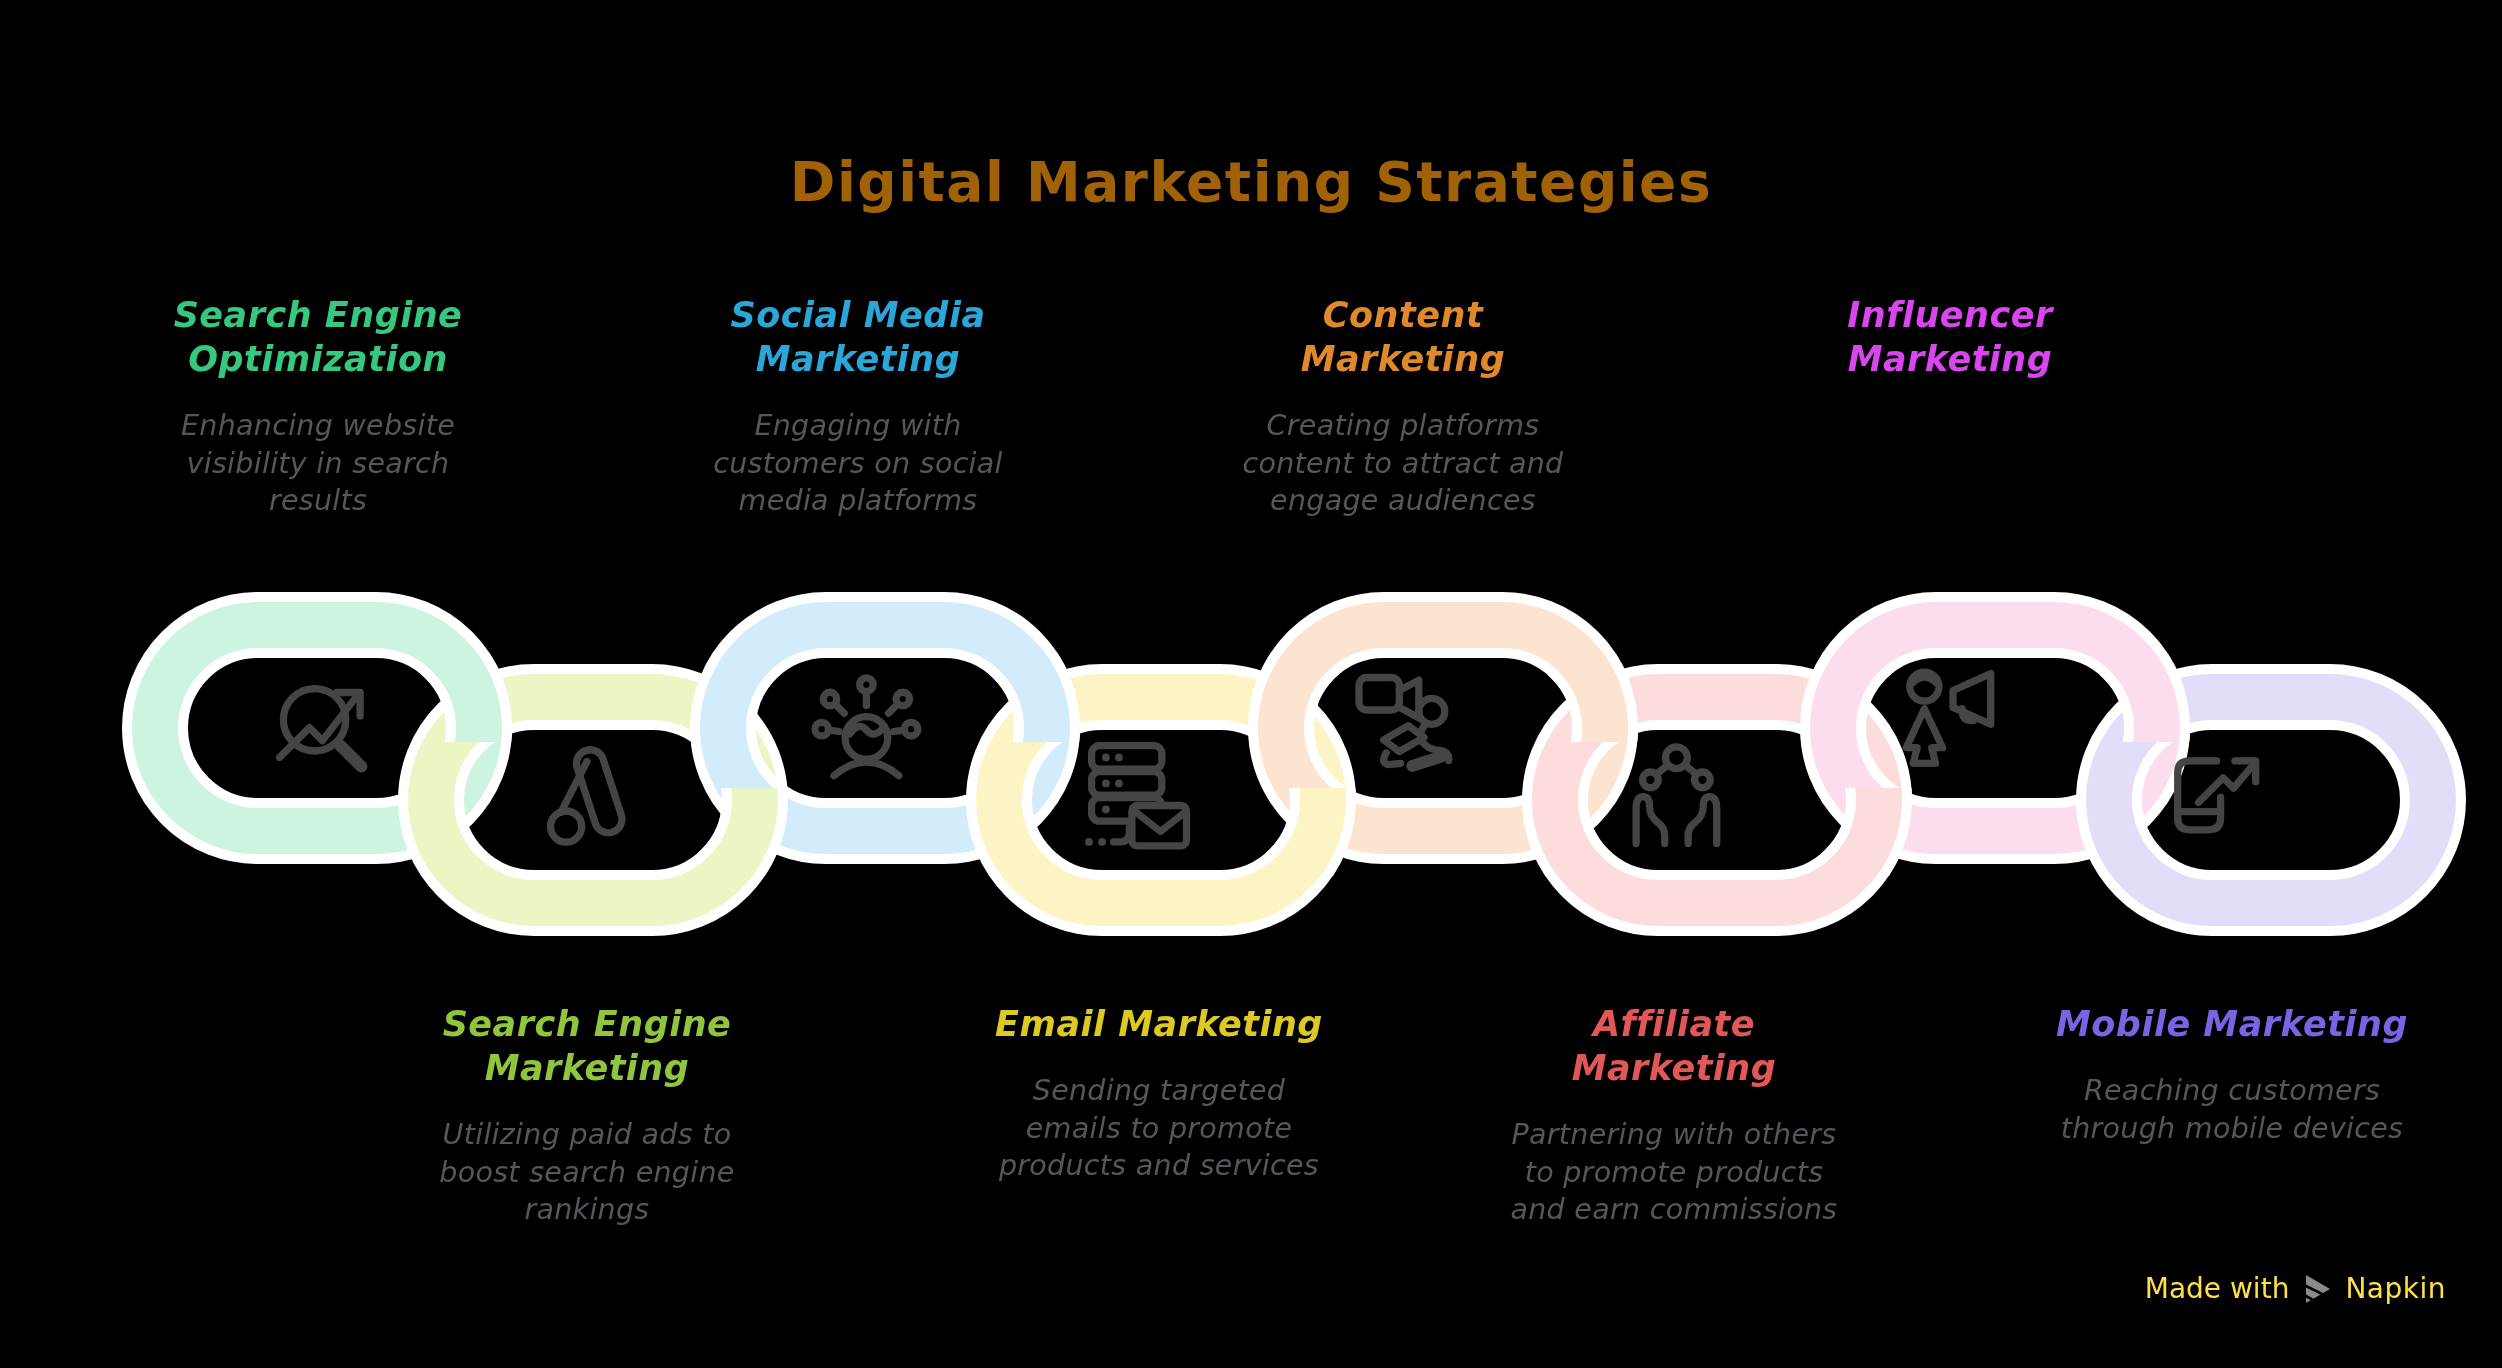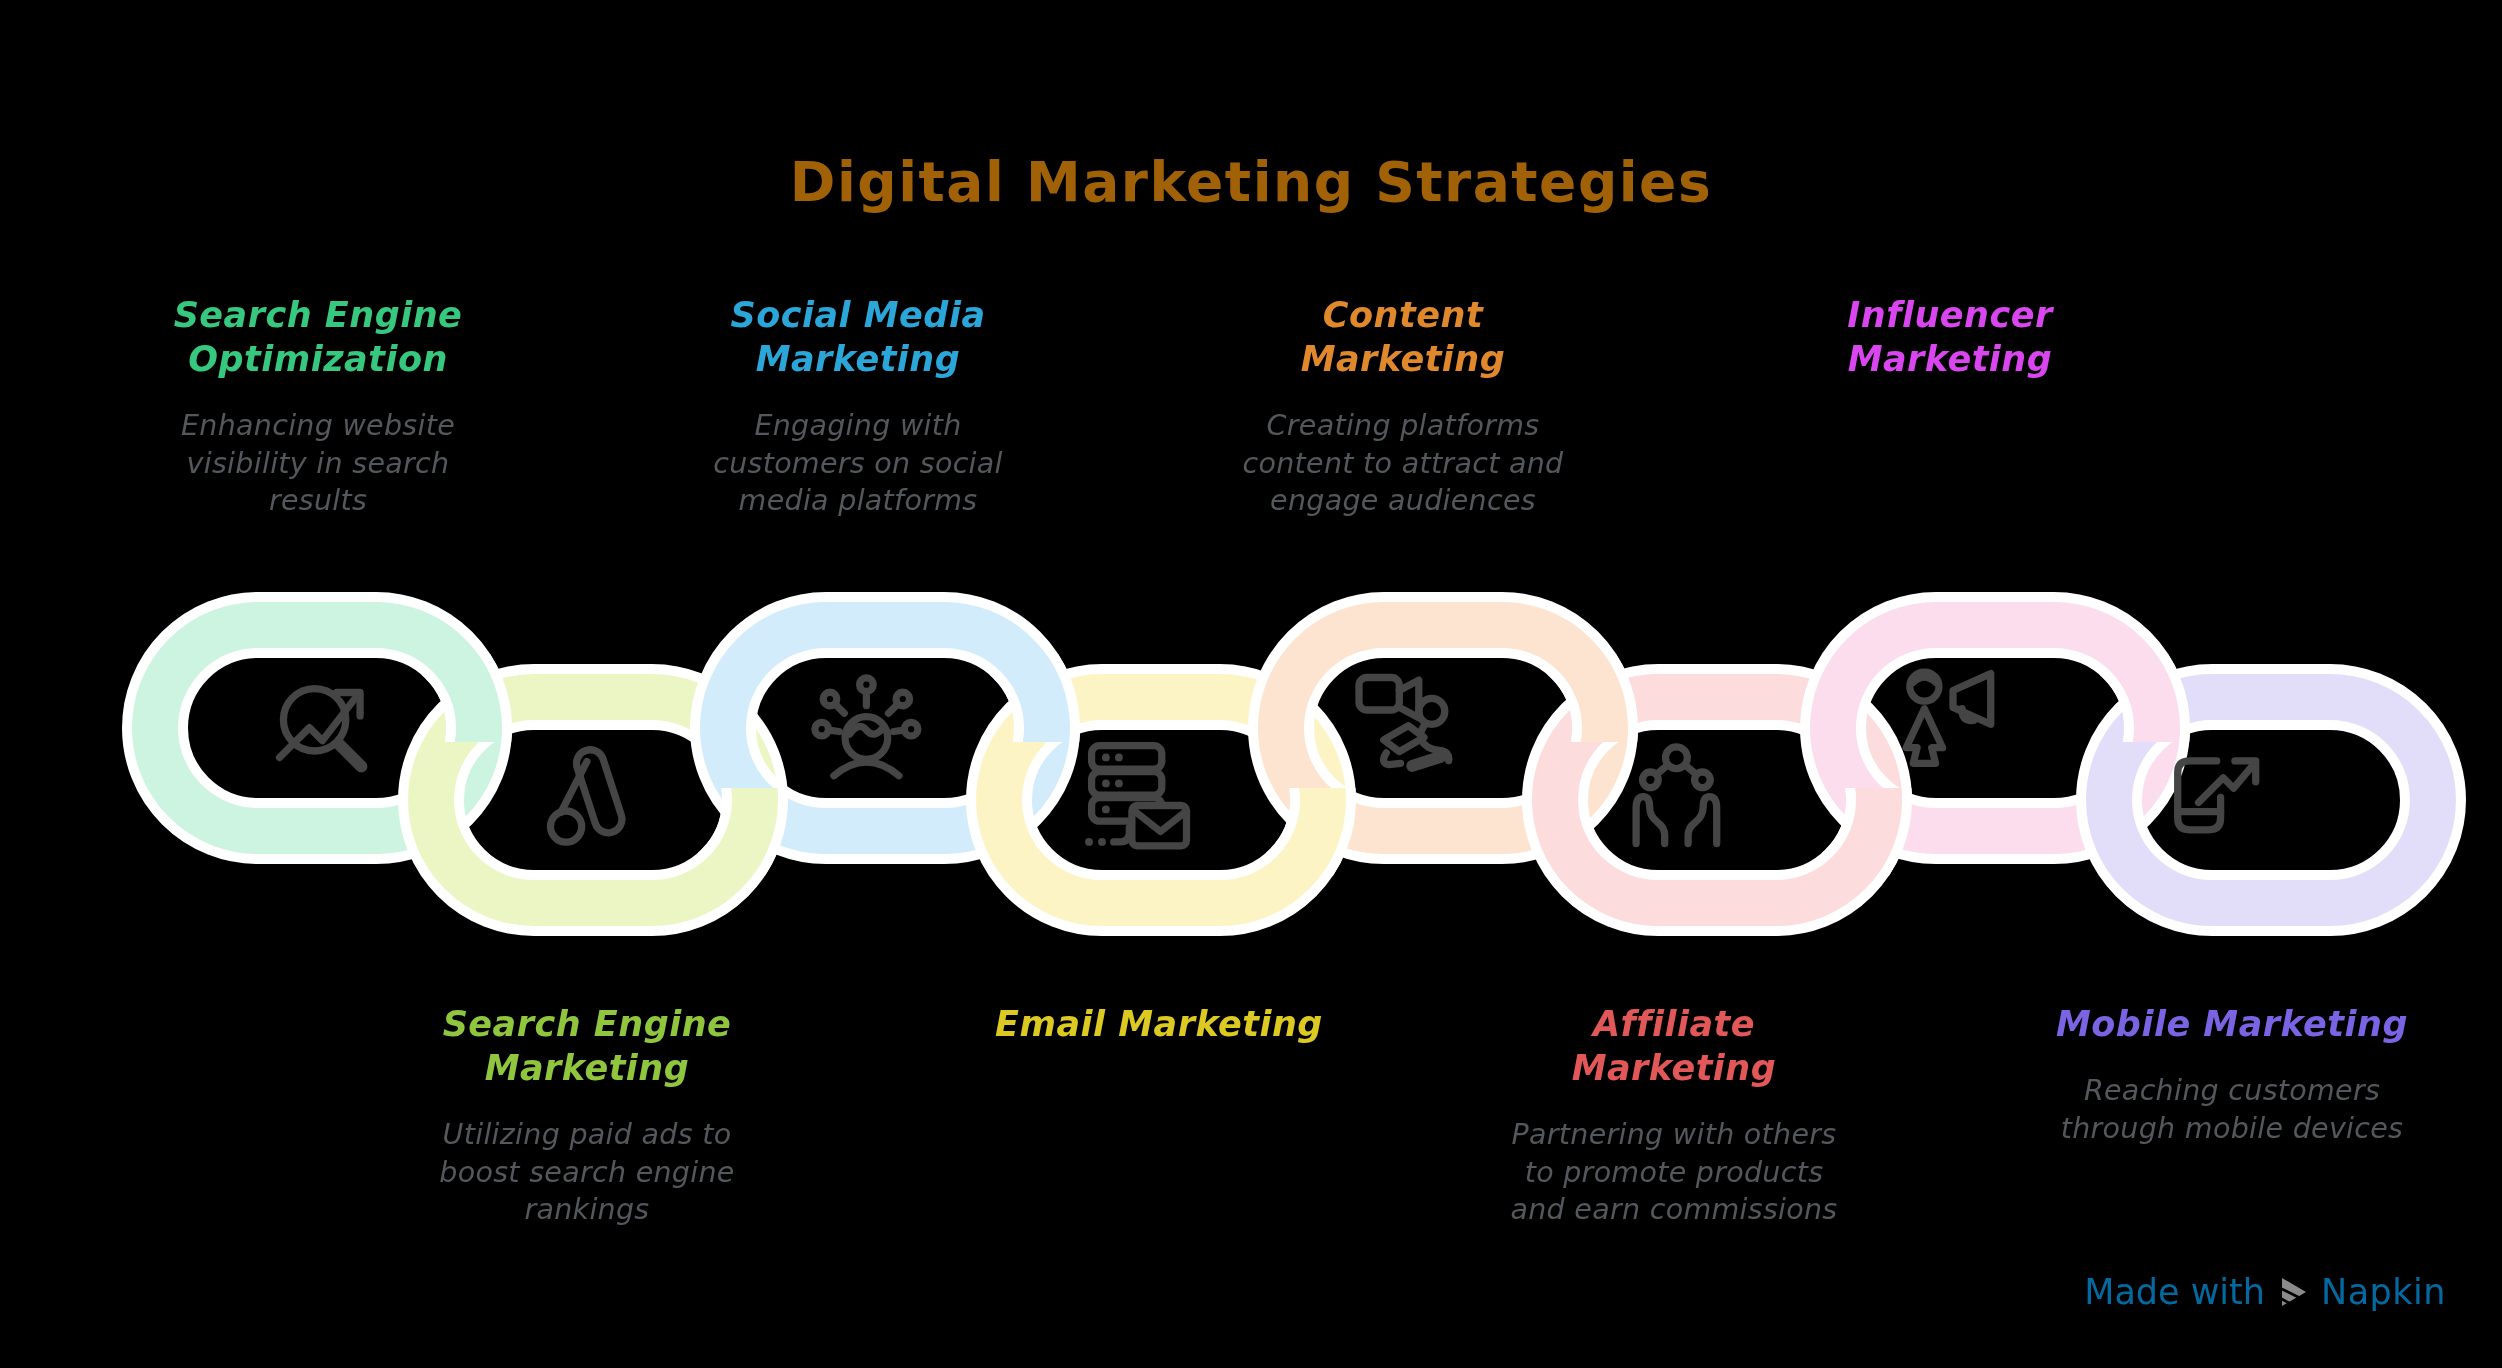--- a/index.html
+++ b/index.html
@@ -10,22 +10,22 @@
   .card{position:absolute;text-align:center;font-style:italic;}
   .card h2{margin:0;font-size:35px;font-weight:bold;line-height:1.26;letter-spacing:.5px;white-space:pre-line;}
   .card p{margin:26px auto 0;font-size:28.5px;line-height:1.32;color:#54575b;
           white-space:pre-line;letter-spacing:.3px;}
   .chain{position:absolute;left:0;top:0;}
   .ring-outline{fill:none;stroke:#ffffff;stroke-width:66;}
   .ring-band{fill:none;stroke-width:46;}
   .icon{stroke:#454545;fill:none;stroke-width:2.8;stroke-linecap:round;stroke-linejoin:round;}
   .icon .fill{fill:#454545;stroke:none;}
   .icon .bg{fill:#000000;}
-  .credit{position:absolute;right:56px;top:1272px;display:flex;align-items:center;gap:13px;
-          font-size:35px;color:#0369a1;}
+  .credit{position:absolute;right:56px;top:1272px;display:flex;gap:13px;
+          font-size:28px;color:#fde047;}
   .credit .brand{letter-spacing:.5px;}
 </style>
 </head>
 <body>
 
 <div class="stage">
 
   <div class="title">Digital Marketing Strategies</div>
 
   <svg class="chain" width="2502" height="1368" viewBox="0 0 2502 1368">
@@ -222,20 +222,23 @@
   </div>
   <div class="card" style="left:397px;top:1002px;width:380px">
     <h2 style="color: rgb(143, 198, 62);">Search Engine
 Marketing</h2>
     <p style="width:340px">Utilizing paid ads to
 boost search engine
 rankings</p>
   </div>
   <div class="card" style="left:949px;top:1002px;width:420px">
     <h2 style="color: rgb(220, 201, 33);">Email Marketing</h2>
+    <p style="width:360px">Sending targeted
+emails to promote
+products and services</p>
   </div>
   <div class="card" style="left:1524px;top:1002px;width:300px">
     <h2 style="color: rgb(226, 87, 87);">Affiliate
 Marketing</h2>
     <p style="width:370px;margin-left:-35px">Partnering with others
 to promote products
 and earn commissions</p>
   </div>
   <div class="card" style="left:2022px;top:1002px;width:420px">
     <h2 style="color: rgb(122, 100, 228);">Mobile Marketing</h2>

